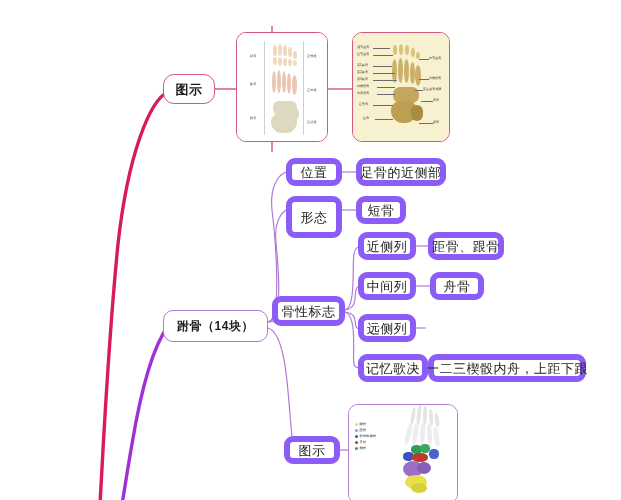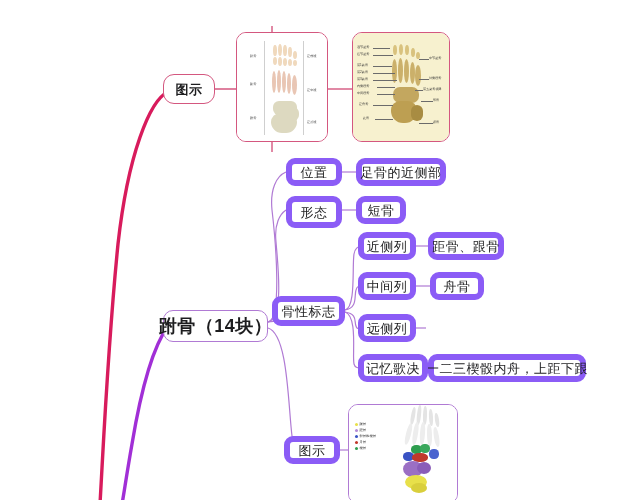--- a/index.html
+++ b/index.html
@@ -19,21 +19,21 @@
     border-radius:9px;
     display:flex;align-items:center;justify-content:center;
     color:#1d1d1f;
     font-size:13px;
     line-height:1;
     white-space:nowrap;
     letter-spacing:0.5px;
     z-index:5;
   }
   .node.pink{border-color:#d4577f;border-width:1.4px;border-radius:11px;}
-  .node.root{border-color:#b07ad4;border-width:1.4px;font-weight:bold;font-size:18px;border-radius:10px;}
+  .node.root{border-color:#b07ad4;border-width:1.4px;font-weight:bold;font-size:12px;border-radius:10px;}
   .node.strong{font-weight:bold;}
 
   .imgcard{
     position:absolute;
     box-sizing:border-box;
     border:1.4px solid #d4577f;
     border-radius:10px;
     background:#ffffff;
     overflow:hidden;
     z-index:5;
@@ -105,21 +105,21 @@
     <span>跗骨（14块）</span>
   </div>
 
   <div class="node" style="left:286px;top:154px;width:56px;height:28px;">
     <span>位置</span>
   </div>
   <div class="node" style="left:356px;top:154px;width:90px;height:28px;">
     <span>足骨的近侧部</span>
   </div>
 
-  <div class="node" style="left:286px;top:192px;width:56px;height:32px;">
+  <div class="node" style="left:286px;top:192px;width:56px;height:42px;">
     <span>形态</span>
   </div>
   <div class="node" style="left:356px;top:192px;width:50px;height:28px;text-align:right;">
     <span>短骨</span>
   </div>
 
   <div class="node" style="left:272px;top:292px;width:73px;height:30px;">
     <span>骨性标志</span>
   </div>
 

